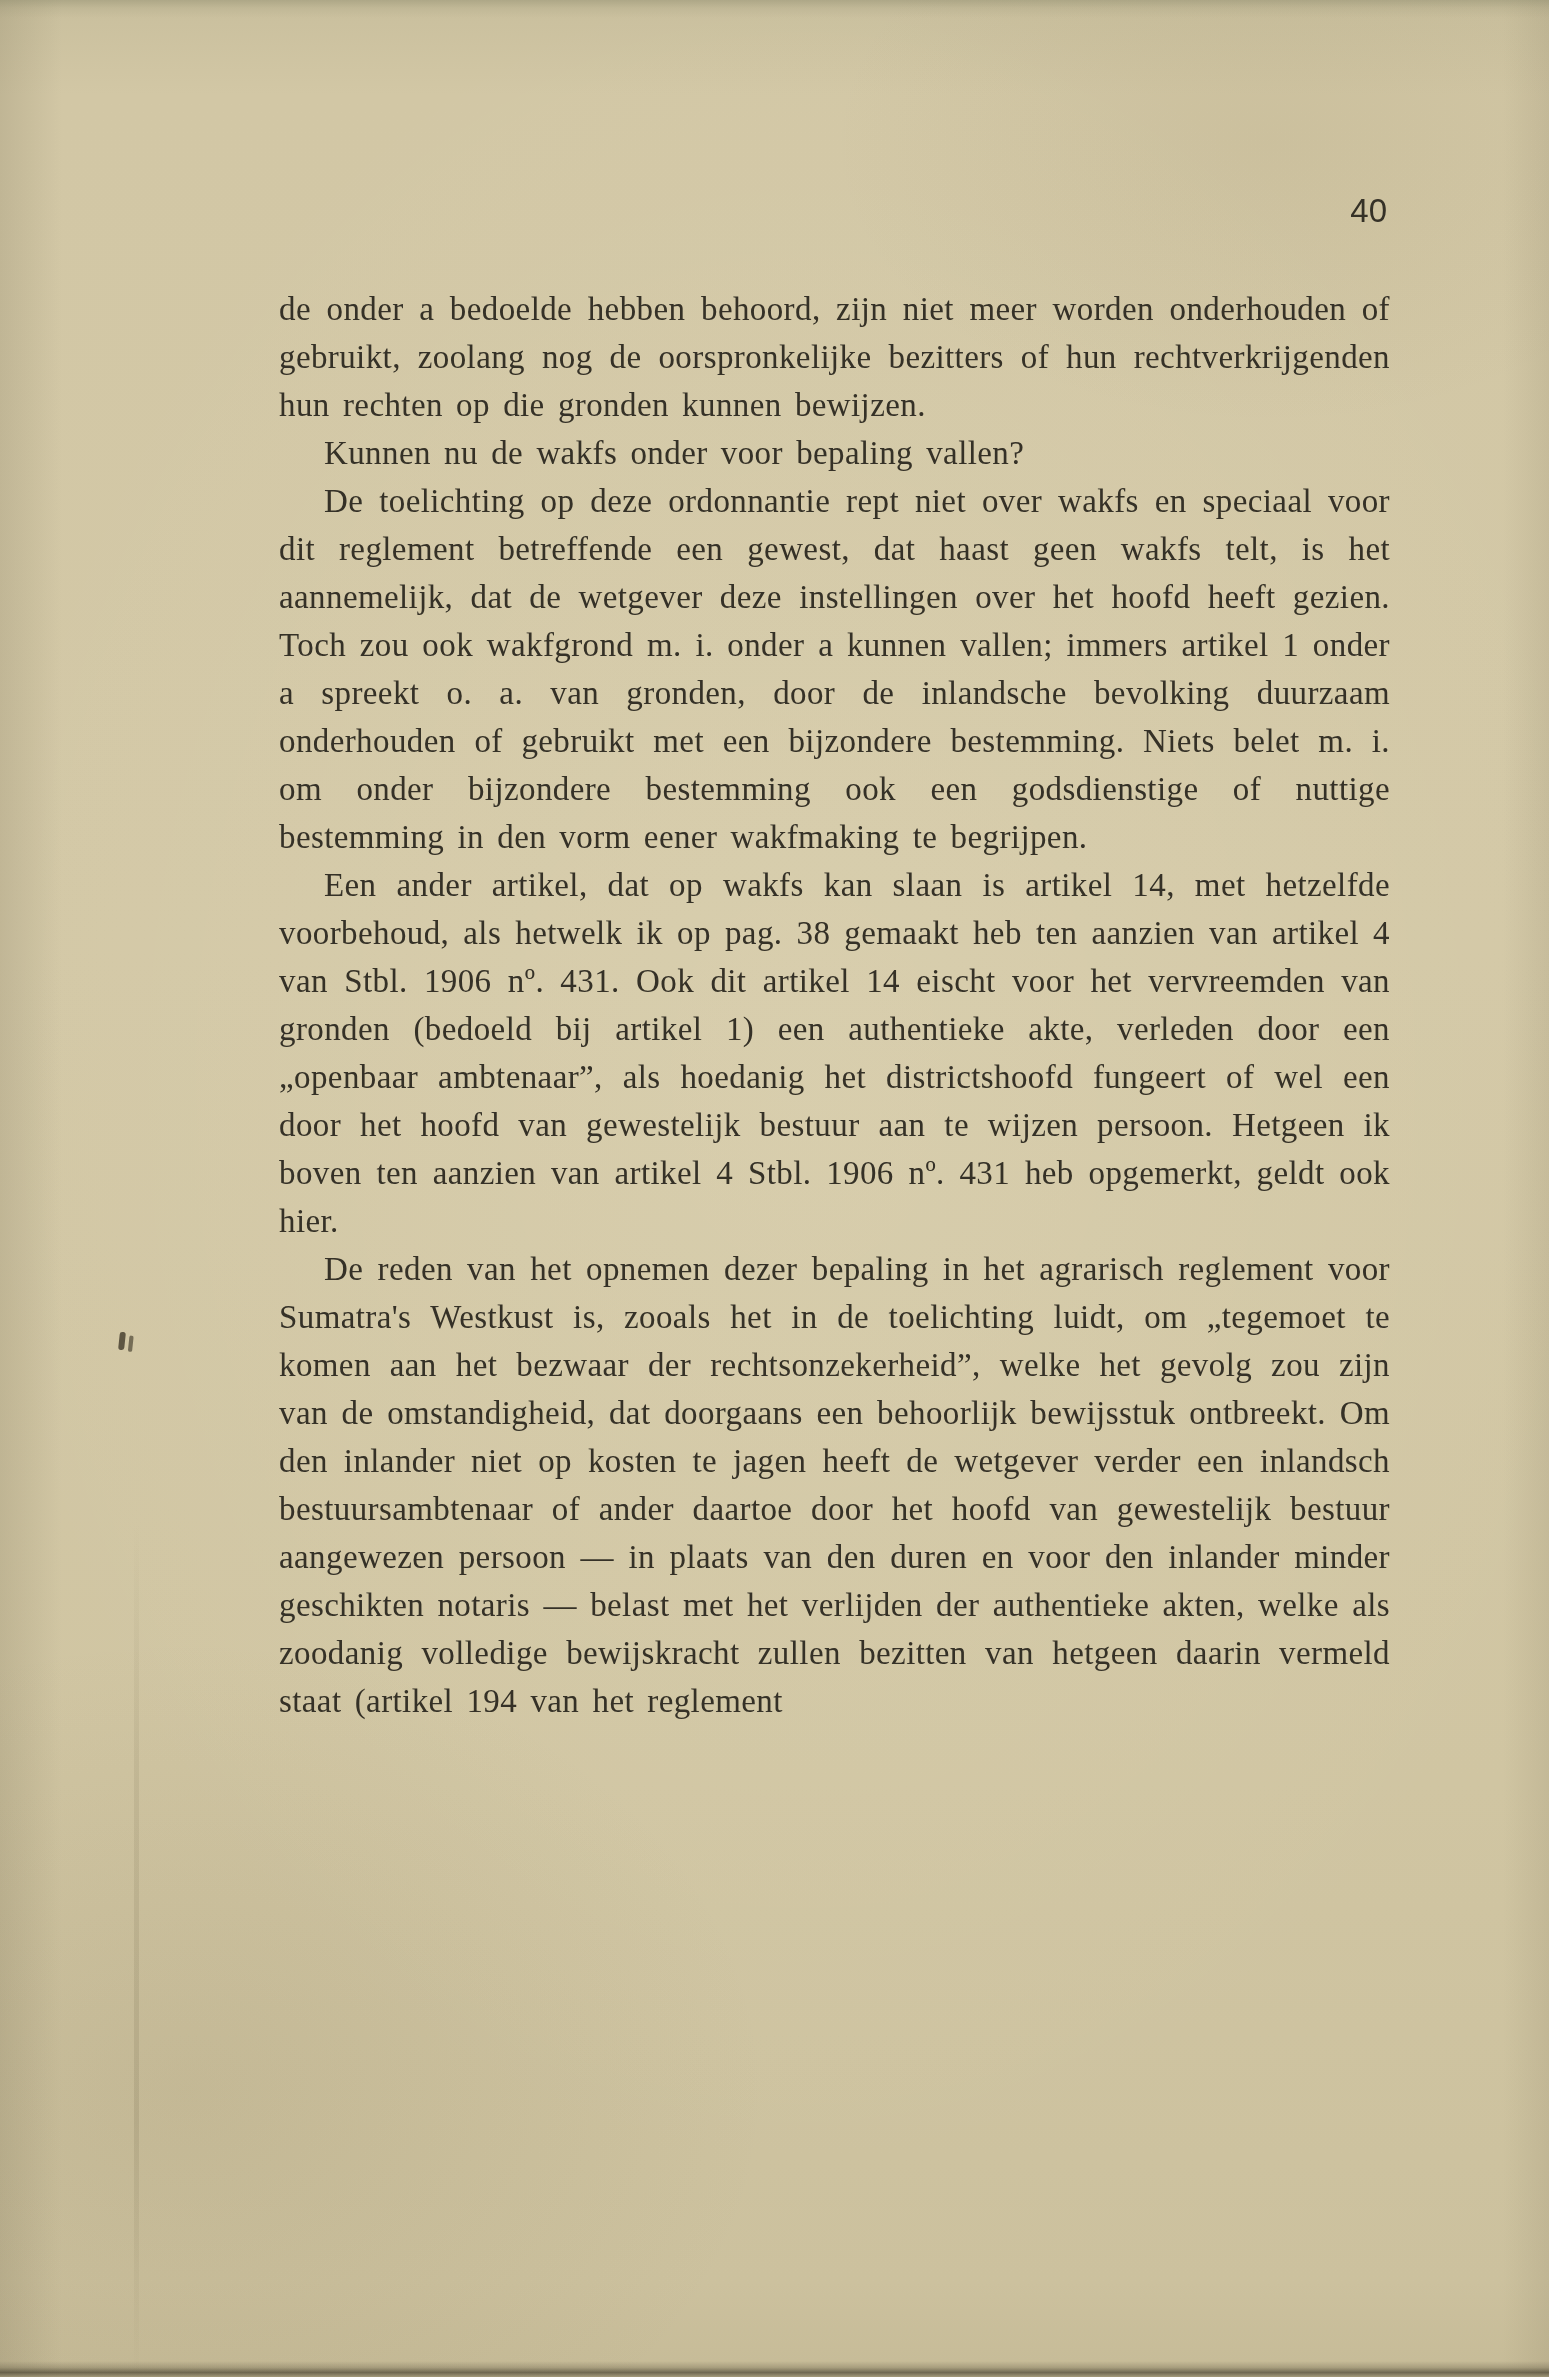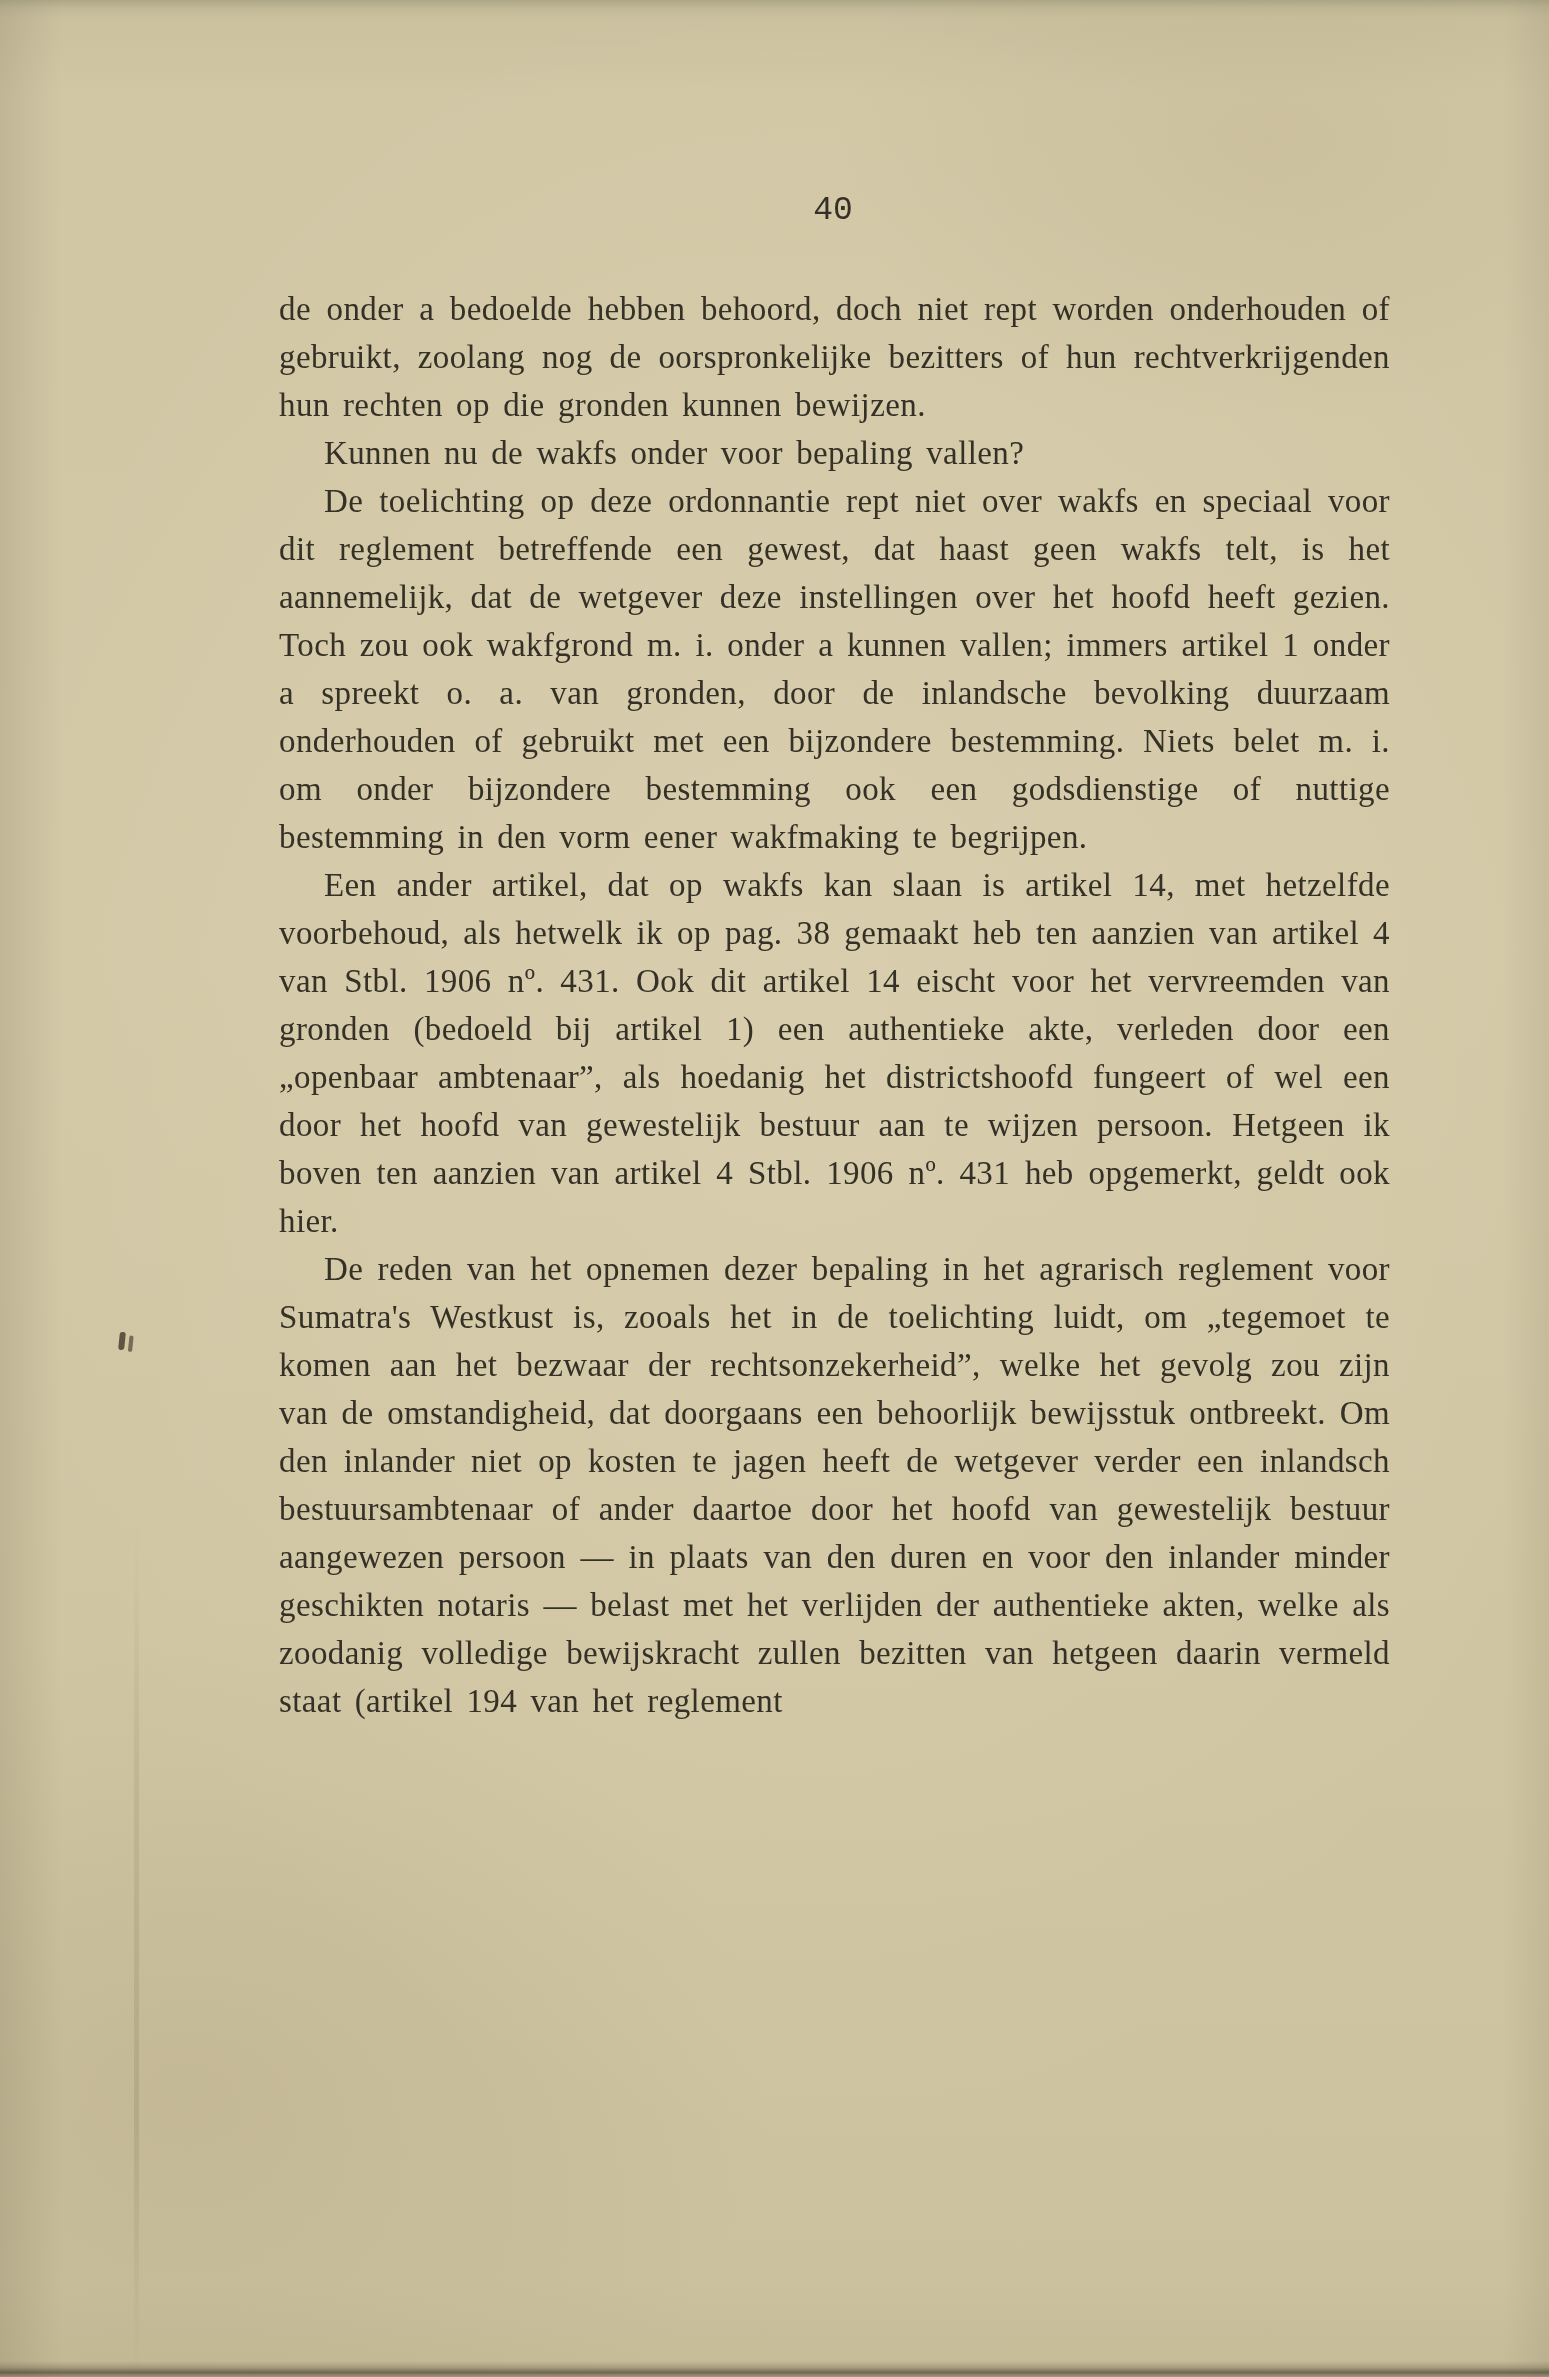--- a/index.html
+++ b/index.html
@@ -56,22 +56,22 @@
     top: 1520px;
     width: 5.4px;
     height: 858px;
     background: linear-gradient(180deg, rgba(90, 80, 52, 0) 0%, rgba(90, 80, 52, 0.10) 30%, rgba(90, 80, 52, 0.14) 70%, rgba(90, 80, 52, 0) 100%);
   }
   .page-number {
     position: absolute;
     top: 192px;
     left: 279px;
     width: 1108px;
-    text-align: center;
-    font-family: Liberation Mono, monospace;
+    text-align: right;
+    font-family: Liberation Sans, sans-serif;
     font-size: 33px;
     color: #353127;
   }
   .text-block {
     position: absolute;
     top: 285px;
     left: 279px;
     width: 1111px;
     font-family: "Liberation Serif", "DejaVu Serif", serif;
     font-size: 33px;
@@ -95,20 +95,20 @@
 <div class="page">
   <div class="vignette"></div>
   <div class="edge-top"></div>
   <div class="edge-bottom"></div>
   <div class="smudge"></div>
   <div class="fold"></div>
 
   <div class="page-number">40</div>
 
   <div class="text-block">
-    <p class="para">de onder a bedoelde hebben behoord, doch niet rept worden onderhouden of gebruikt, zoolang nog de oorspronkelijke bezitters of hun rechtverkrijgenden hun rechten op die gronden kunnen bewijzen.</p>
+    <p class="para">de onder a bedoelde hebben behoord, zijn niet meer worden onderhouden of gebruikt, zoolang nog de oorspronkelijke bezitters of hun rechtverkrijgenden hun rechten op die gronden kunnen bewijzen.</p>
     <p class="para indent">Kunnen nu de wakfs onder voor bepaling vallen?</p>
     <p class="para indent">De toelichting op deze ordonnantie rept niet over wakfs en speciaal voor dit reglement betreffende een gewest, dat haast geen wakfs telt, is het aannemelijk, dat de wetgever deze instellingen over het hoofd heeft gezien. Toch zou ook wakfgrond m. i. onder a kunnen vallen; immers artikel 1 onder a spreekt o. a. van gronden, door de inlandsche bevolking duurzaam onderhouden of gebruikt met een bijzondere bestemming. Niets belet m. i. om onder bijzondere bestemming ook een godsdienstige of nuttige bestemming in den vorm eener wakfmaking te begrijpen.</p>
     <p class="para indent">Een ander artikel, dat op wakfs kan slaan is artikel 14, met hetzelfde voorbehoud, als hetwelk ik op pag. 38 gemaakt heb ten aanzien van artikel 4 van Stbl. 1906 nº. 431. Ook dit artikel 14 eischt voor het vervreemden van gronden (bedoeld bij artikel 1) een authentieke akte, verleden door een „openbaar ambtenaar”, als hoedanig het districtshoofd fungeert of wel een door het hoofd van gewestelijk bestuur aan te wijzen persoon. Hetgeen ik boven ten aanzien van artikel 4 Stbl. 1906 nº. 431 heb opgemerkt, geldt ook hier.</p>
     <p class="para indent">De reden van het opnemen dezer bepaling in het agrarisch reglement voor Sumatra's Westkust is, zooals het in de toelichting luidt, om „tegemoet te komen aan het bezwaar der rechtsonzekerheid”, welke het gevolg zou zijn van de omstandigheid, dat doorgaans een behoorlijk bewijsstuk ontbreekt. Om den inlander niet op kosten te jagen heeft de wetgever verder een inlandsch bestuursambtenaar of ander daartoe door het hoofd van gewestelijk bestuur aangewezen persoon — in plaats van den duren en voor den inlander minder geschikten notaris — belast met het verlijden der authentieke akten, welke als zoodanig volledige bewijskracht zullen bezitten van hetgeen daarin vermeld staat (artikel 194 van het reglement</p>
   </div>
 </div>
 
 
 </body></html>

